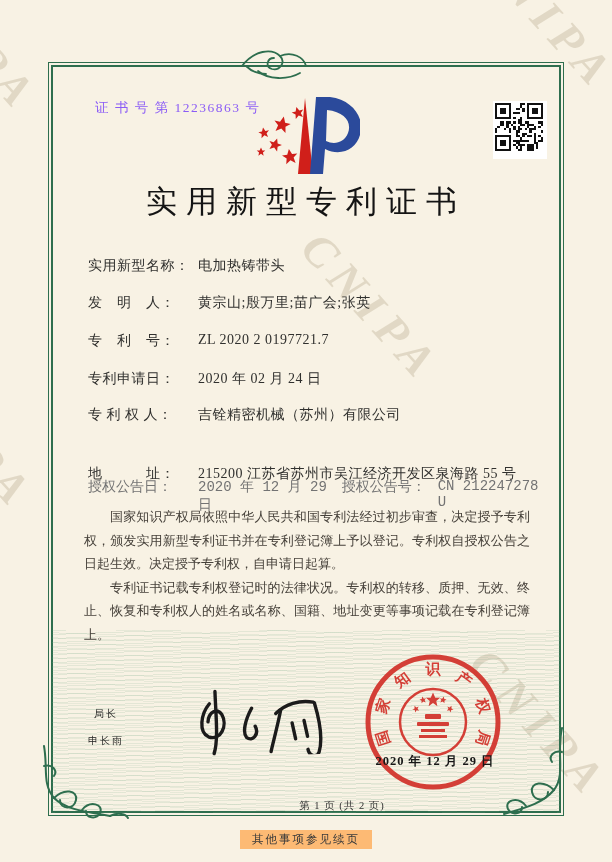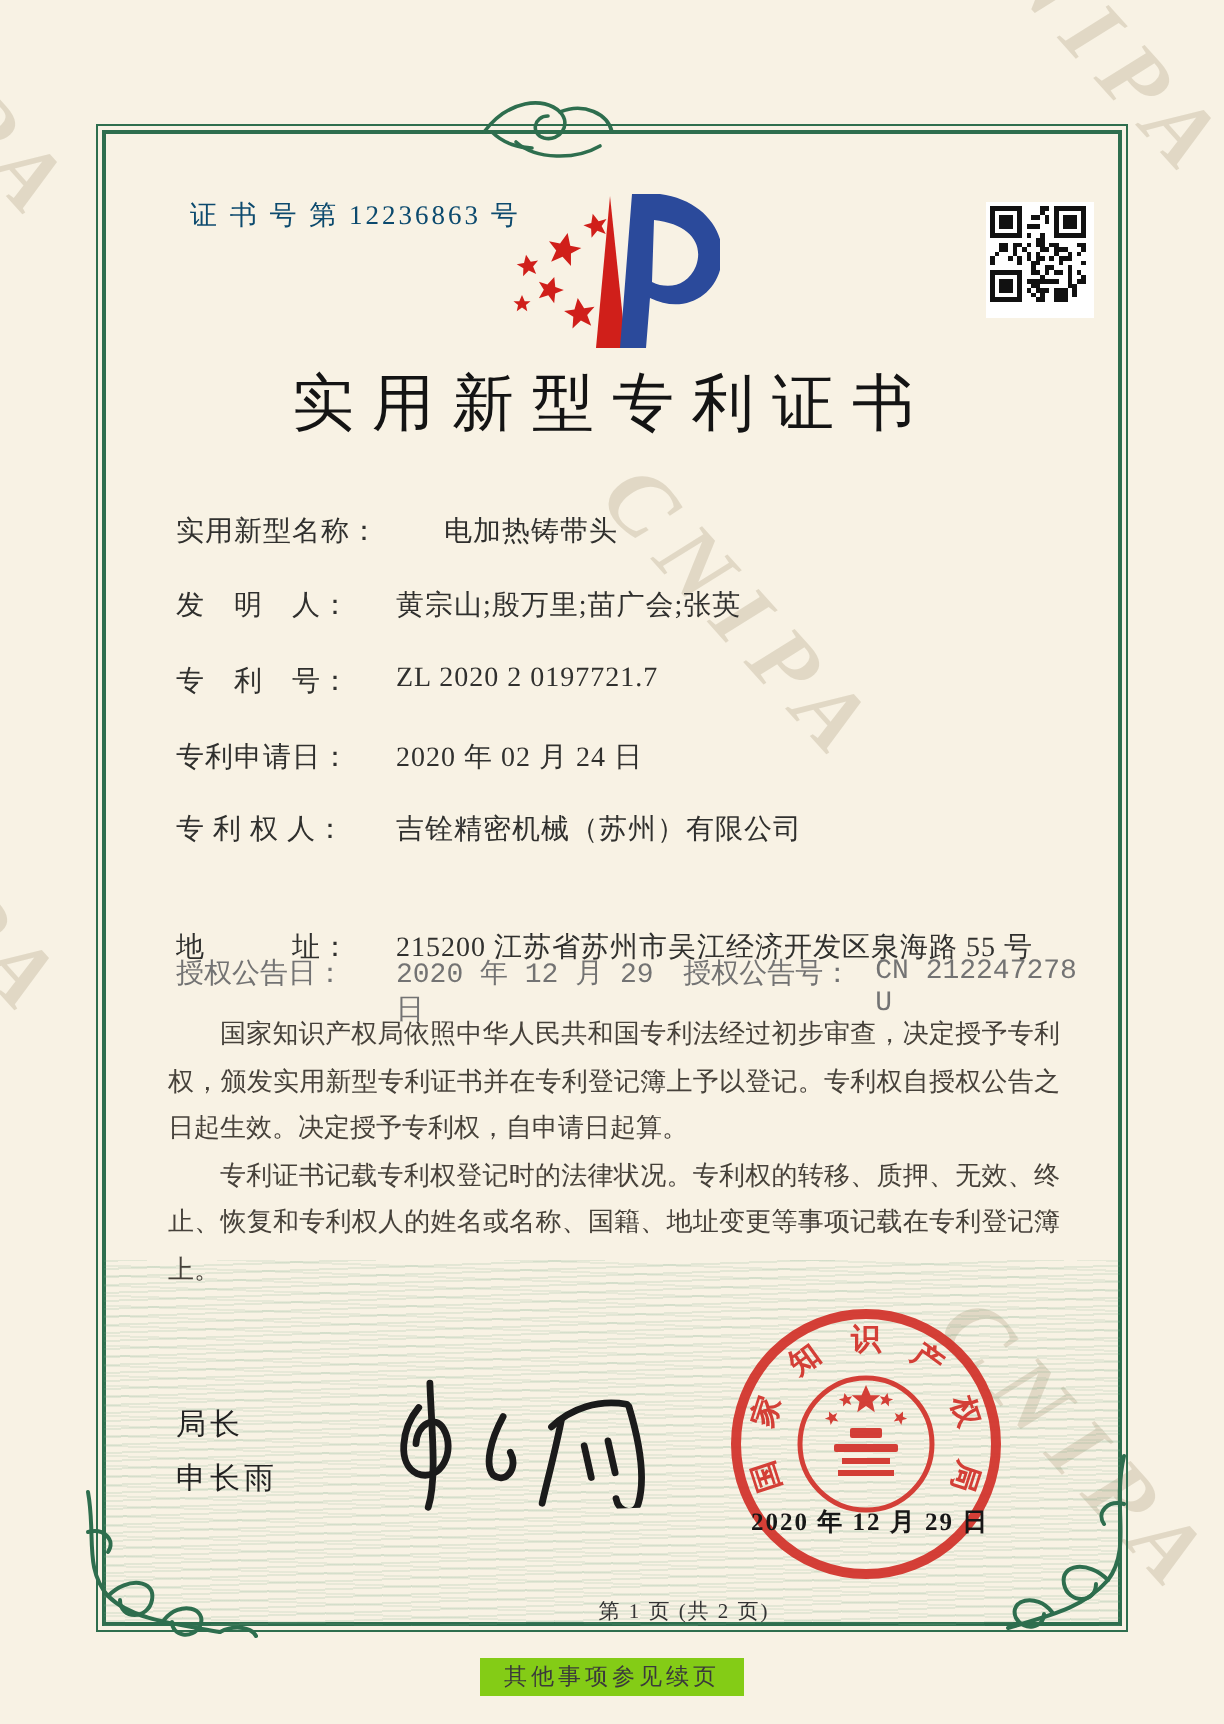--- a/index.html
+++ b/index.html
@@ -6,52 +6,52 @@
   body{font-family:"Liberation Serif","DejaVu Serif",serif;}
   .page{position:relative;width:612px;height:862px;background:#f8f2e4;overflow:hidden;}
   .abs{position:absolute;}
   
   .frame-outer{left:48px;top:62px;width:514px;height:752px;border:1px solid #2e6e4e;}
   .frame-inner{position:absolute;left:2px;top:2px;right:2px;bottom:2px;border:2px solid #2e6e4e;}
   
   .wm{font:italic 700 46px "Liberation Serif","DejaVu Serif",serif;letter-spacing:9px;
       color:rgba(193,181,156,0.42);transform:rotate(48deg);transform-origin:left top;white-space:nowrap;pointer-events:none;}
   
-  .cert-no{left:95px;top:99px;font-size:13.5px;letter-spacing:1.5px;color:#0c4a6e;}
+  .cert-no{left:95px;top:99px;font-size:13.5px;letter-spacing:1.5px;color:#8b5cf6;}
   .title{left:0;top:181px;width:100%;text-align:center;font-size:31px;font-weight:400;
          letter-spacing:9px;color:#141414;}
   
   .frow{left:88px;width:450px;display:flex;font-size:14px;color:#30302e;letter-spacing:0.5px;}
   .flabel{min-width:110px;flex:0 0 auto;}
   .fvalue{flex:1;}
   .grow{left:88px;top:478px;width:452px;display:flex;font-size:14px;color:#737373;font-family:Liberation Mono, monospace;}
   .grow .l1{min-width:110px;}
   .grow .v1{min-width:118px;}
   .grow .l2{min-width:96px;margin-left:12px;}
   
   .paras{left:84px;top:505px;width:446px;font-size:13px;line-height:23.5px;color:#46413a;
          text-align:justify;}
   .paras p{margin:0;text-indent:2em;}
   
   .guilloche{left:52px;top:630px;width:508px;height:183px;
     background:
       repeating-linear-gradient(178deg, rgba(116,168,133,0.16) 0 1px, transparent 1px 4px),
       repeating-linear-gradient(182deg, rgba(116,168,133,0.13) 0 1px, transparent 1px 5px);}
   
-  .director{left:88px;top:700px;font-size:15px;color:#222;line-height:27px;letter-spacing:2px;}
+  .director{left:88px;top:700px;font-size:10px;color:#222;line-height:27px;letter-spacing:2px;text-align:center;}
   .sig-svg{left:180px;top:686px;}
   
   .seal-svg{left:363px;top:652px;opacity:0.93;}
   #seal-chars text{font-family:"Liberation Serif","DejaVu Serif",serif;font-size:15px;font-weight:700;
     fill:#d2322a;text-anchor:middle;dominant-baseline:middle;}
   .seal-date{left:368px;top:753px;width:134px;text-align:center;font-size:12.5px;font-weight:700;color:#171717;letter-spacing:1px;}
   
   .page-num{left:0;top:799px;width:100%;text-align:center;font-size:10.5px;color:#333;letter-spacing:1px;margin-left:36px;}
   .note{left:0;top:829px;width:100%;text-align:center;}
-  .note span{display:inline-block;background:#84cc16;padding:2px 12px;font-size:11.5px;color:#3a3a3a;letter-spacing:2px;}
+  .note span{display:inline-block;background:#fdba74;padding:2px 12px;font-size:11.5px;color:#3a3a3a;letter-spacing:2px;}
   .qr-wrap{left:493px;top:101px;width:54px;height:58px;background:#fff;padding:2px;box-sizing:border-box;}
   .logo-svg{left:252px;top:93px;}
   .orn{color:#2e6e4e;}
 </style>
 </head>
 <body>
 
 <div class="page">
 
   <div class="abs wm" style="left:-72px;top:-48px;">CNIPA</div>
@@ -224,21 +224,21 @@
           <rect x="16" y="2" width="3" height="3" fill="#111"></rect>
           <rect x="0" y="14" width="7" height="7"></rect>
           <rect x="1" y="15" width="5" height="5" fill="#fff"></rect>
           <rect x="2" y="16" width="3" height="3" fill="#111"></rect>
         </g>
       </svg>
   </div>
 
   <div class="abs title">实用新型专利证书</div>
 
-  <div class="abs frow" style="top:257px;gap:24px;">
+  <div class="abs frow" style="top:257px;">
     <span class="flabel">实用新型名称：</span>
     <span class="fvalue">电加热铸带头</span>
   </div>
   <div class="abs frow" style="top:294px;">
     <span class="flabel">发　明　人：</span>
     <span class="fvalue">黄宗山;殷万里;苗广会;张英</span>
   </div>
   <div class="abs frow" style="top:332px;">
     <span class="flabel">专　利　号：</span>
     <span class="fvalue">ZL 2020 2 0197721.7</span>

